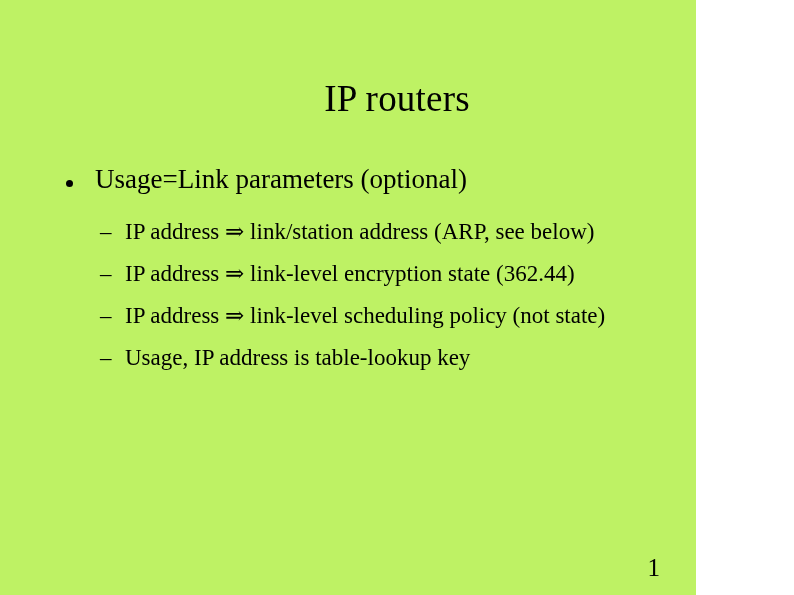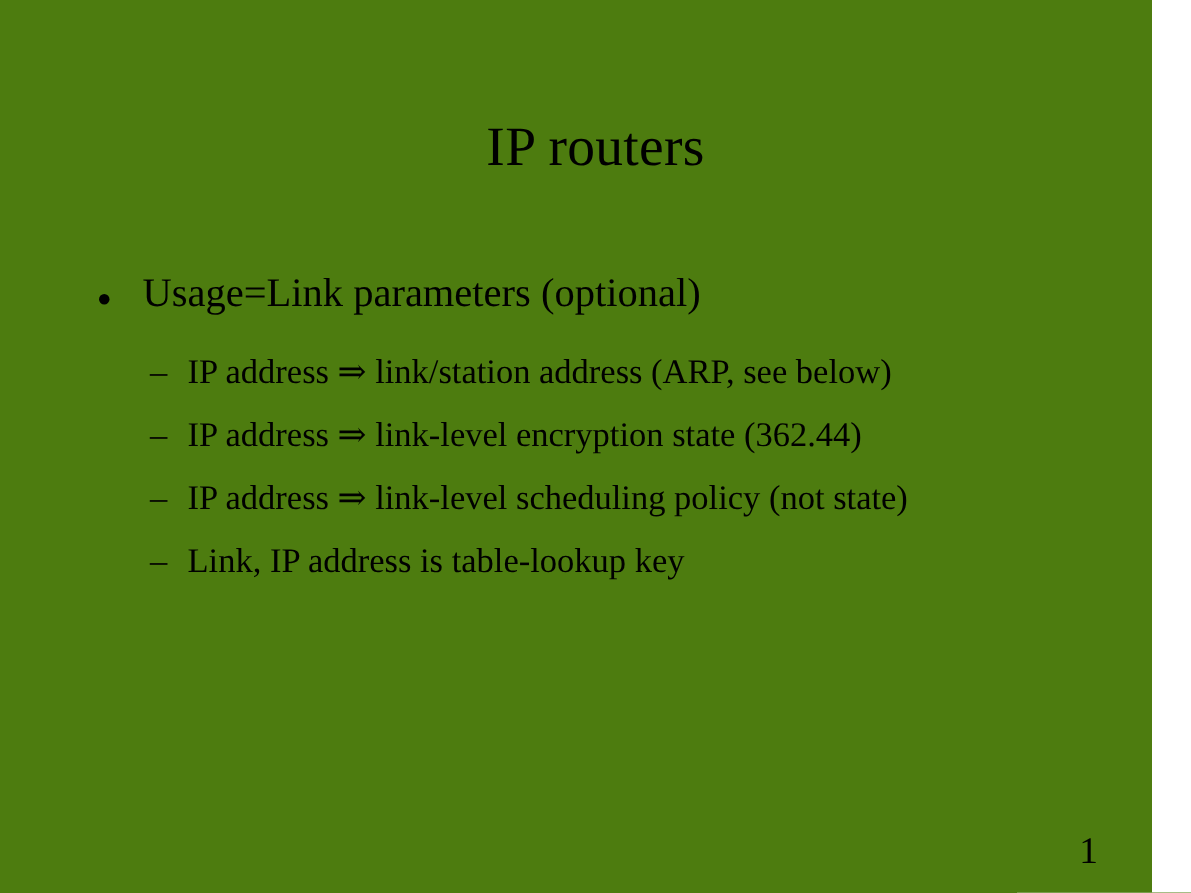--- a/index.html
+++ b/index.html
@@ -6,23 +6,23 @@
     margin: 0;
     padding: 0;
   }
   body {
     background: #ffffff;
     font-family: "Liberation Serif", "DejaVu Serif", serif;
     color: #000000;
   }
   .slide {
     position: relative;
-    width: 768px;
+    width: 696px;
     height: 595px;
-    background: #4d7c0f;
+    background: #bef264;
     overflow: hidden;
   }
 
   
   .slide-title {
     position: absolute;
     left: 0;
     top: 76px;
     width: 794px;
     text-align: center;
@@ -31,21 +31,21 @@
     font-weight: normal;
     letter-spacing: 0.2px;
     color: #000000;
     margin: 0;
   }
 
   
   .body-list {
     position: absolute;
     left: 0;
-    top: 176px;
+    top: 160px;
     width: 794px;
   }
 
   .lvl1-item {
     position: relative;
     padding-left: 95px;
     font-size: 27px;
     line-height: 38px;
     min-height: 38px;
     color: #000000;
@@ -134,21 +134,21 @@
         <span class="lvl2-text">IP address ⇒ link-level encryption state (362.44)</span>
       </div>
 
       <div class="lvl2-item">
         <span class="lvl2-marker">–</span>
         <span class="lvl2-text">IP address ⇒ link-level scheduling policy (not state)</span>
       </div>
 
       <div class="lvl2-item">
         <span class="lvl2-marker">–</span>
-        <span class="lvl2-text">Link, IP address is table-lookup key</span>
+        <span class="lvl2-text">Usage, IP address is table-lookup key</span>
       </div>
 
     </div>
   </div>
 
   <div class="page-number">1</div>
 
 </div>
 
 </body></html>

